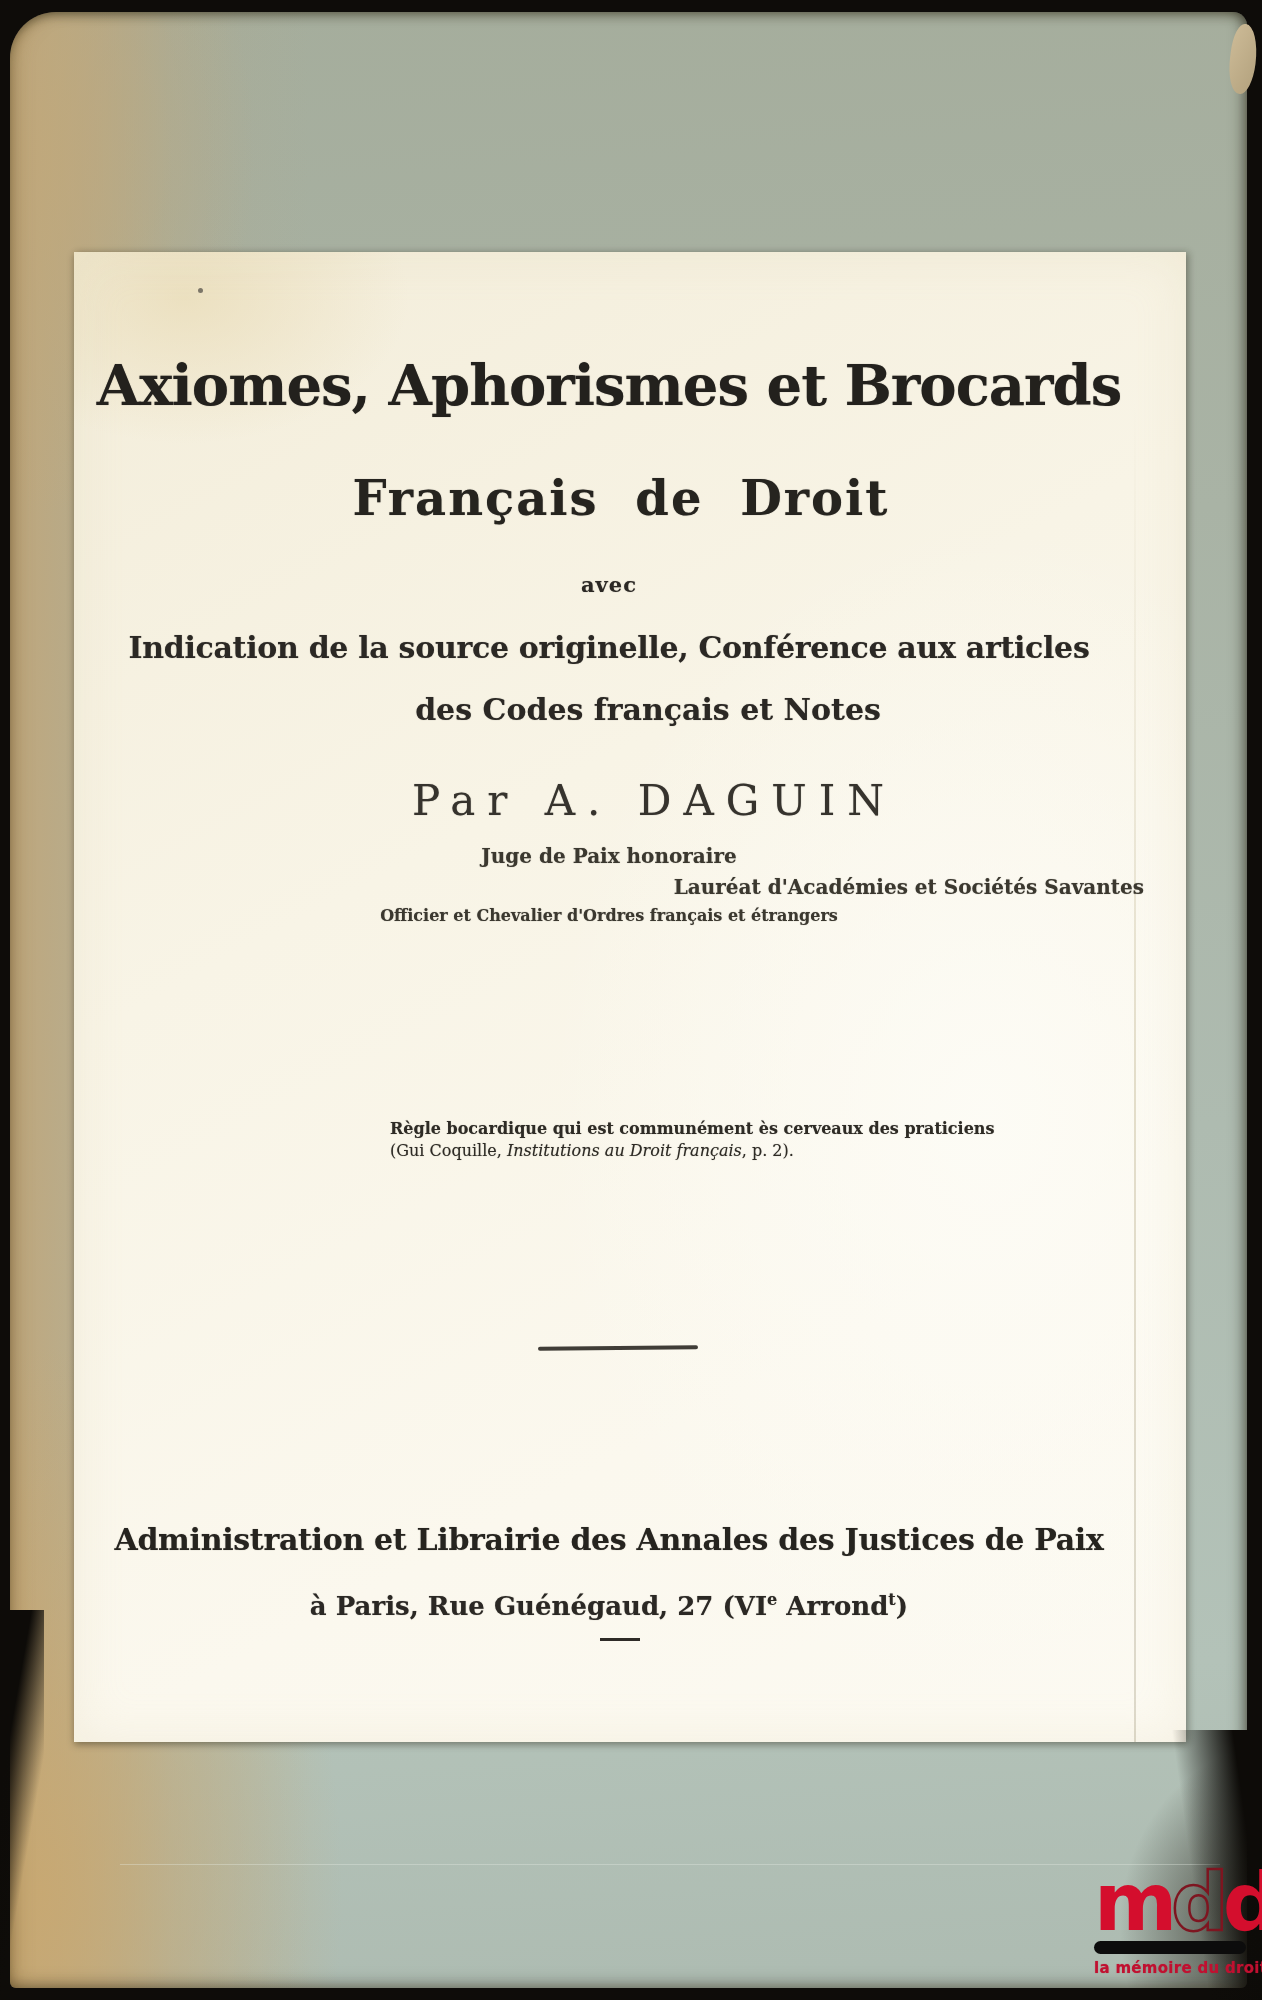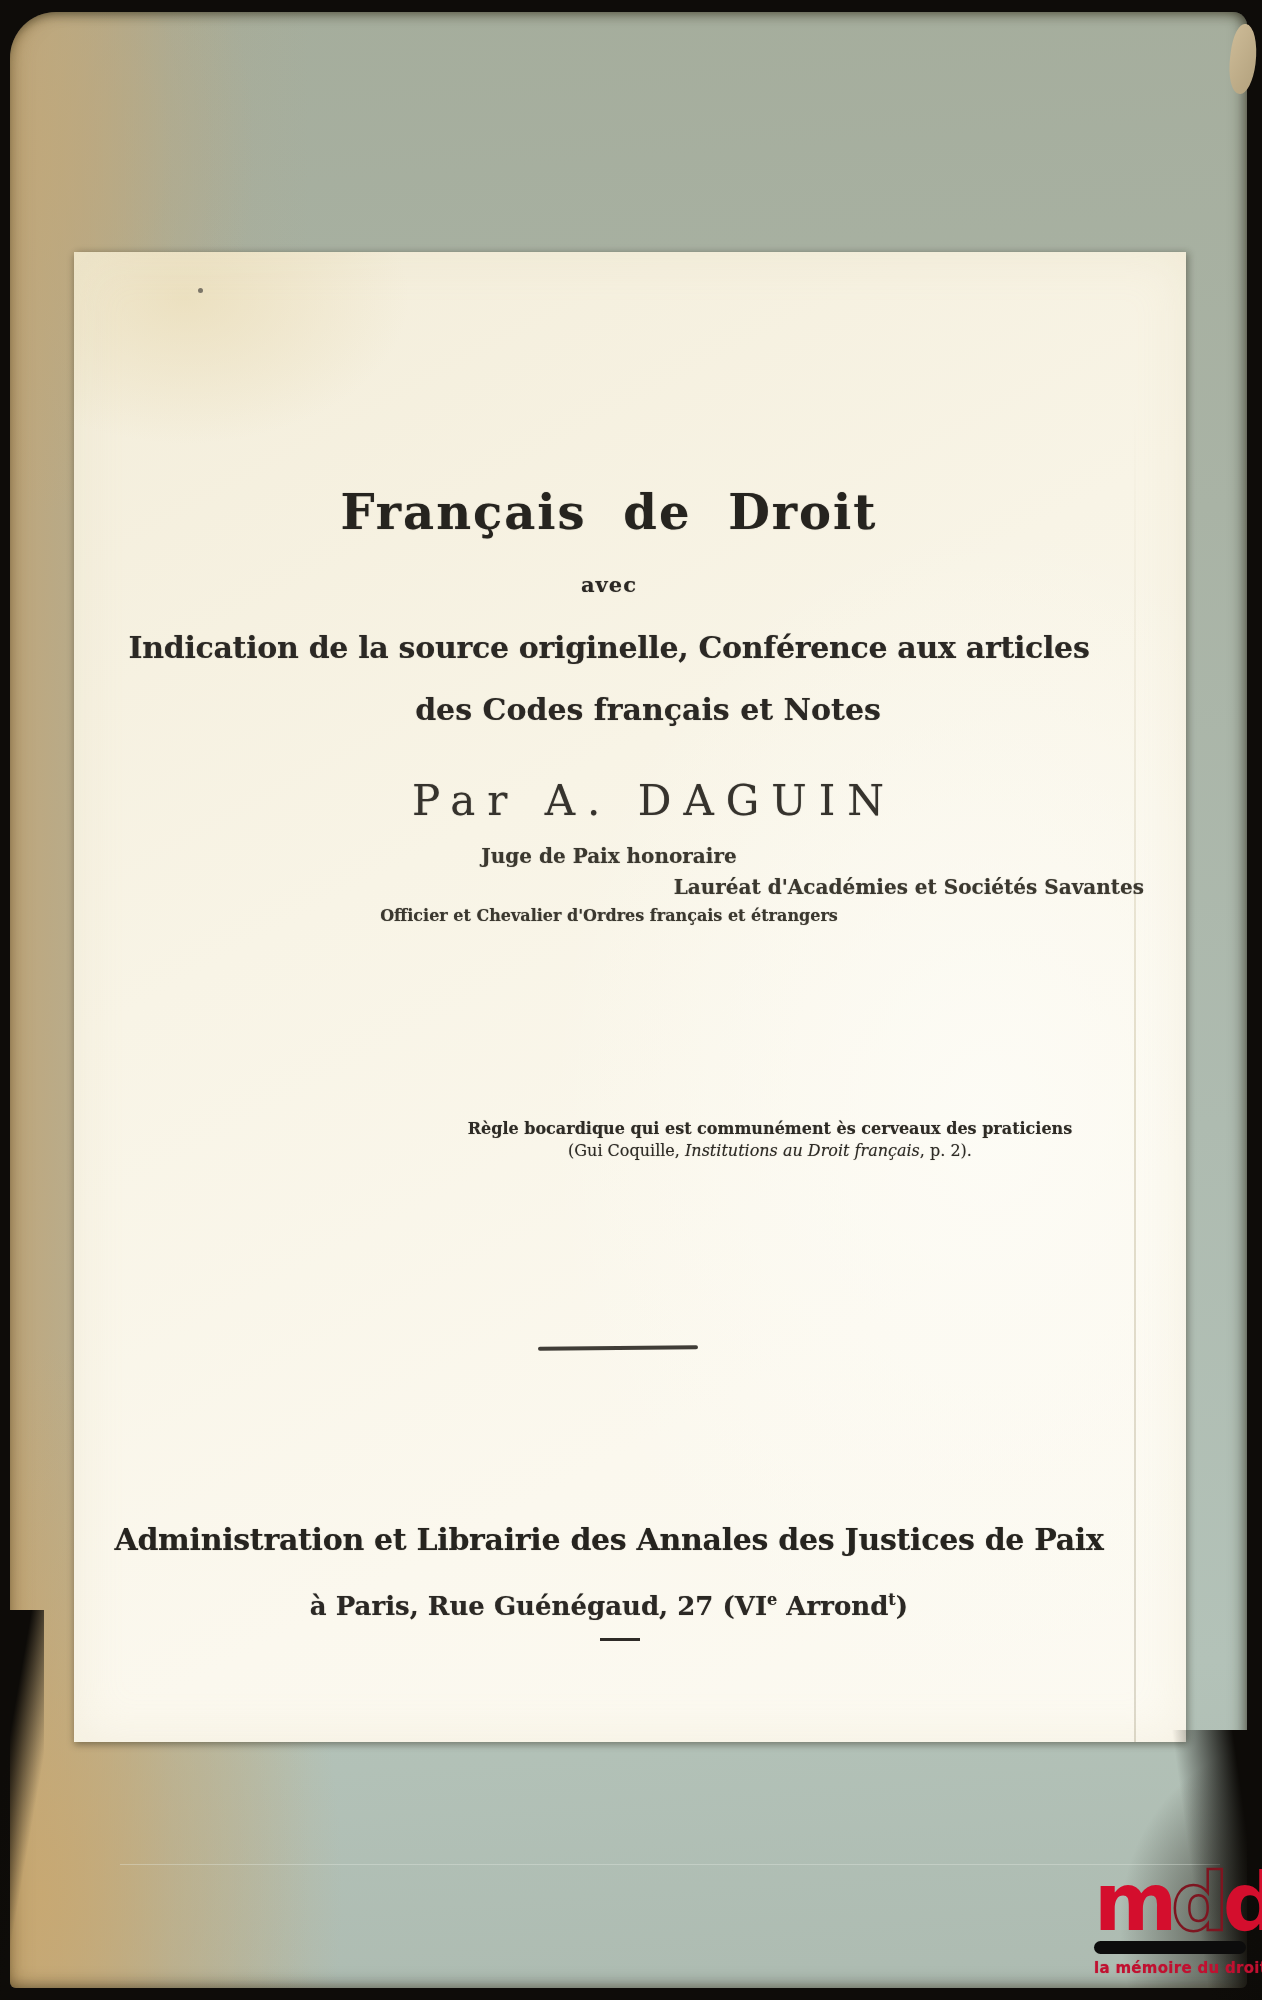--- a/index.html
+++ b/index.html
@@ -56,29 +56,29 @@
   .crease {
     position:absolute; left:1060px; top:0; width:2px; height:1490px;
     background:linear-gradient(to bottom, rgba(190,178,140,0) 10%, rgba(190,178,140,0.4) 55%, rgba(150,140,110,0.3) 95%);
   }
   .speck { position:absolute; left:124px; top:36px; width:5px; height:5px;
     background:#55514a; border-radius:50%; opacity:0.75; }
 
   .tline { position:absolute; left:0; width:1070px; text-align:center;
     text-shadow:0 0 1px rgba(43,40,36,0.45); white-space:nowrap; }
   .title1 { top:100px; font-size:56px; font-weight:bold; letter-spacing:-1px; color:#23211d; }
-  .title2 { top:232px; font-size:48px; font-weight:bold; letter-spacing:2px; word-spacing:18px; color:#26241f; }
+  .title2 { top:218px; font-size:48px; font-weight:bold; letter-spacing:2px; word-spacing:18px; color:#26241f;padding-left:12px; }
   .avec   { top:320px; font-size:21px; font-weight:bold; letter-spacing:1px; }
   .sub1   { top:378px; font-size:30px; font-weight:bold; letter-spacing:-0.3px; }
   .sub2   { top:440px; font-size:30px; font-weight:bold;padding-left:39px; }
   .byline { top:524px; font-size:42px; font-weight:normal; letter-spacing:12px; color:#36332d;margin-left:45px; }
   .auth1  { top:592px; font-size:20px; font-weight:bold; color:#3b382f; }
   .auth2  { top:623px; font-size:20px; font-weight:bold; color:#3b382f;text-align:right; }
   .auth3  { top:654px; font-size:16px; font-weight:bold; color:#3b382f; }
-  .epigraph { position:absolute; left:316px; top:866px; width:760px; text-align:center;
+  .epigraph { position:absolute; left:316px; top:866px; width:760px; text-align:left;
     font-size:16px; line-height:22px; color:#2e2b25; text-shadow:0 0 1px rgba(43,40,36,0.4); }
   .epigraph .l1 { font-weight:bold; }
   .epigraph .btitle { font-style:italic; }
   .rule { position:absolute; left:464px; top:1094px; width:160px; height:4px;
     background:#403d37; transform:rotate(-0.5deg); border-radius:2px; }
   .publisher { top:1270px; font-size:30px; font-weight:bold; letter-spacing:-0.3px; color:#26241f; }
   .address   { top:1338px; font-size:26px; font-weight:bold; color:#2b2824; }
   .address sup { font-size:0.62em; vertical-align:super; }
   .yeardash { position:absolute; left:526px; top:1386px; width:40px; height:3px; background:#2e2b27; }
   .year { top:1404px; font-size:30px; font-weight:bold; letter-spacing:3px; color:#26241f; }
@@ -99,20 +99,21 @@
 <div class="scan">
 
   <div class="book"></div>
   <div class="corner-chip"></div>
   <div class="scratch"></div>
 
   <div class="label">
     <div class="crease"></div>
     <div class="speck"></div>
 
+    <div class="tline title1">Axiomes, Aphorismes et Brocards</div>
     <div class="tline title2">Français de Droit</div>
     <div class="tline avec">avec</div>
     <div class="tline sub1">Indication de la source originelle, Conférence aux articles</div>
     <div class="tline sub2">des Codes français et Notes</div>
 
     <div class="tline byline">Par A. DAGUIN</div>
     <div class="tline auth1">Juge de Paix honoraire</div>
     <div class="tline auth2">Lauréat d'Académies et Sociétés Savantes</div>
     <div class="tline auth3">Officier et Chevalier d'Ordres français et étrangers</div>
 

